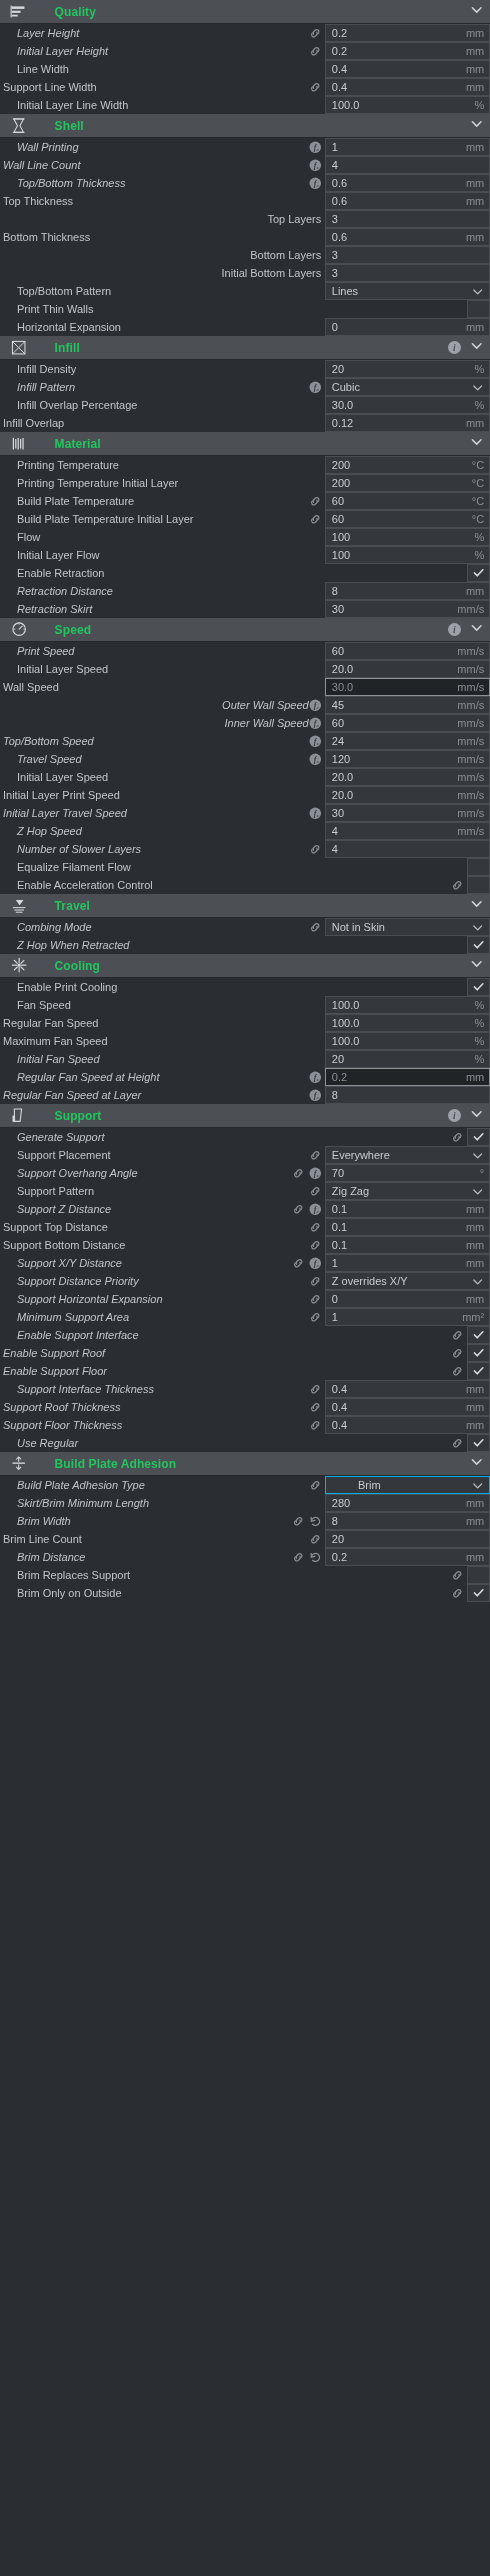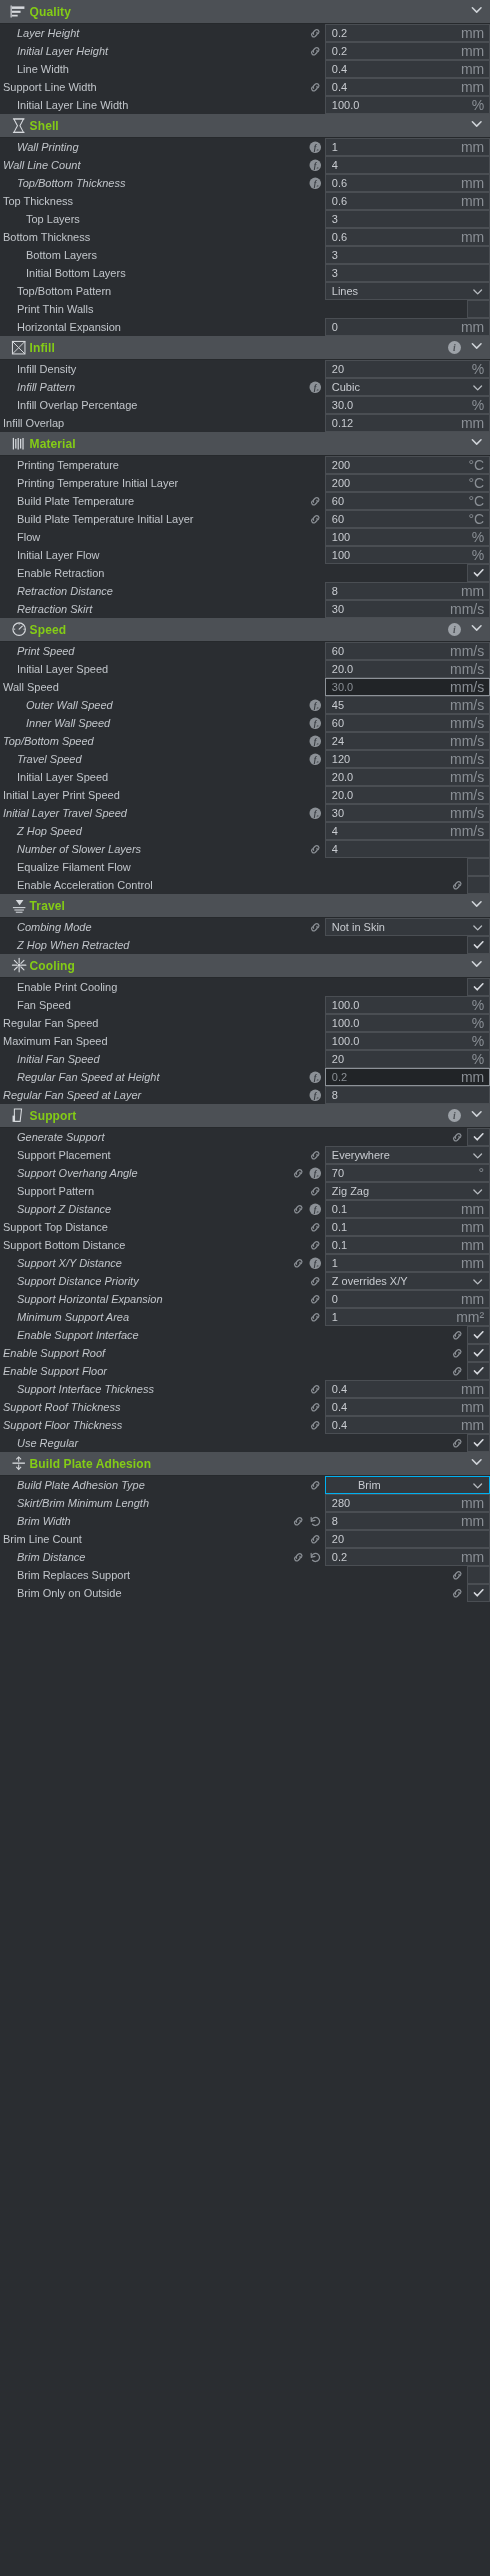--- a/index.html
+++ b/index.html
@@ -18,22 +18,22 @@
     display:flex; align-items:center;
     padding:0 5.8px 0 9.6px;
     border-bottom:1px solid #26292c;
   }
   .sec .sicon{
     width:19px; height:17.3px; flex:0 0 19px;
     display:flex; align-items:center; justify-content:center;
     color:#c9ccd1;
   }
   .sec .stitle{
-    font-size:12px; font-weight:bold; color:#84cc16;
-    margin-left:1px; letter-spacing:0.1px; white-space:nowrap;
+    font-size:12px; font-weight:bold; color:#22c55e;
+    margin-left:26px; letter-spacing:0.1px; white-space:nowrap;
   }
   .sec .spacer{ flex:1 1 auto; }
   .sec .info{
     width:13.4px;height:13.4px;border-radius:50%;
     background:#9da2a8; color:#4c5055;
     font-size:9.6px; font-weight:bold; font-style:italic;
     display:flex;align-items:center;justify-content:center;
     margin-right:7.7px; font-family:"Liberation Serif",serif;
   }
   .sec .chev{ width:15.4px;height:15.4px;flex:0 0 15.4px; }
@@ -44,41 +44,41 @@
     position:relative;
   }
   .lbl{
     font-size:11px; color:#c2c6cb; white-space:nowrap;
     overflow:hidden; text-overflow:ellipsis;
     flex:1 1 auto; line-height:18px;
   }
   .lbl.it{ font-style:italic; }
   .ind0{ padding-left:17px; }
   .ind1{ padding-left:3px; }
-  .ind2{ padding-left:26px; }
+  .ind2{ padding-left:26px;text-align:right; }
 
   .icons{
     display:flex; align-items:center; gap:3.8px;
     flex:0 0 auto; padding-right:3.8px;
   }
   .ic{ width:12.5px;height:12.5px; display:block; opacity:.85; }
 
   
   .ctl{
     flex:0 0 165px; width:165px; height:18px;
     background:#34383d; border:1px solid #4a4e53;
     display:flex; align-items:center;
     padding:0 4.8px 0 5.8px; position:relative;
   }
   .ctl.focus{ background:#212427; border:1px solid #8d9298; }
   .ctl.hl{ background:#34383d; border:1px solid #00b0f0;padding-left:32px; }
   .val{ font-size:11px; color:#c9ccd1; flex:1 1 auto; white-space:nowrap;
         overflow:hidden; line-height:16.3px; }
   .val.dim{ color:#8a8f95; }
-  .unit{ font-size:14px; color:#8a8f95; flex:0 0 auto; margin-left:3.8px; }
+  .unit{ font-size:11px; color:#8a8f95; flex:0 0 auto; margin-left:3.8px; }
   .ddchev{ width:13.4px;height:13.4px;flex:0 0 13.4px; margin-left:1.9px; }
 
   
   .ctl.chk{
     flex:0 0 23px; width:23px; height:18px;
     justify-content:center; padding:0;
   }
   .tick{ width:11.5px;height:11.5px; display:block; }
 
   

